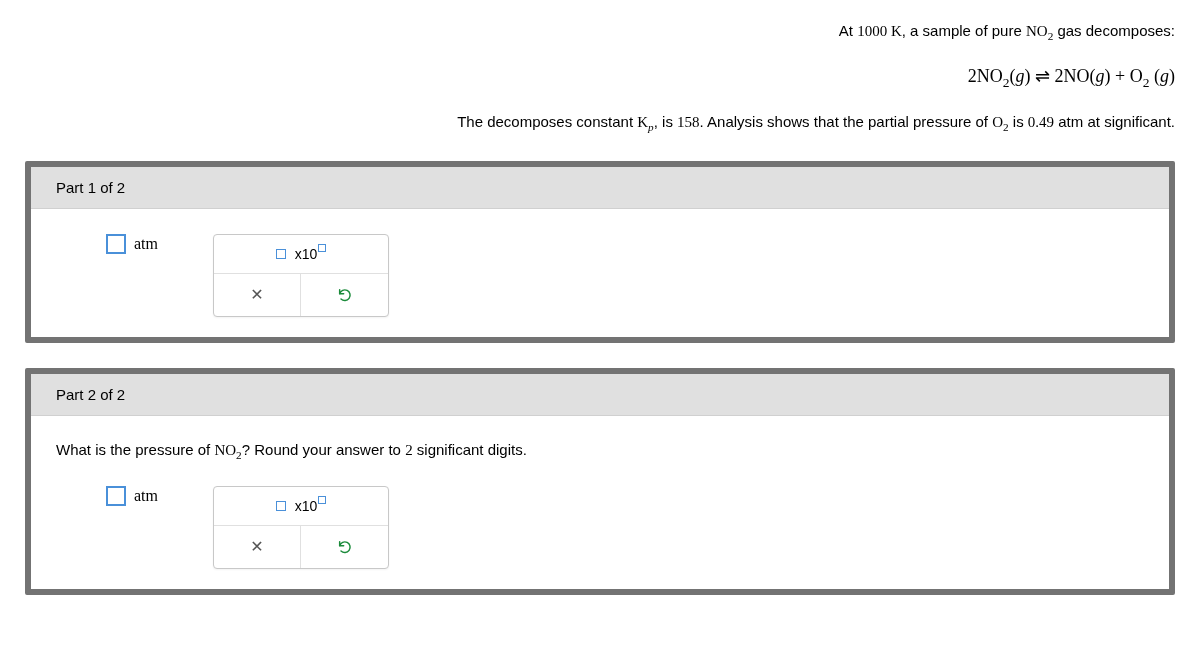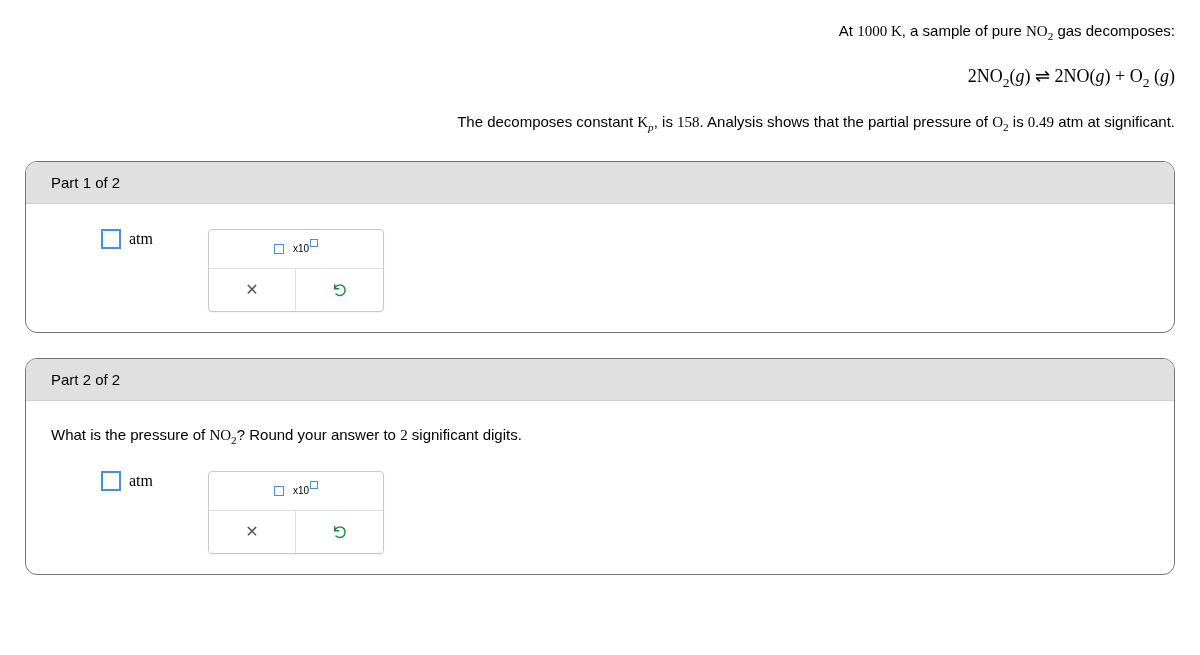--- a/index.html
+++ b/index.html
@@ -33,22 +33,22 @@
       font-family: 'Times New Roman', serif;
     }
     .math .italic {
       font-style: italic;
     }
     .sub {
       font-size: 0.75em;
       vertical-align: sub;
     }
     .part-container {
-      border: 1px solid #737373;
-      border-radius: 12px;
+      border: 6px solid #737373;
+      border-radius: 2px;
       margin-bottom: 25px;
       overflow: hidden;
     }
     .part-header {
       background: #e0e0e0;
       padding: 12px 25px;
       font-size: 15px;
       border-bottom: 1px solid #d0d0d0;
     }
     .part-body {
@@ -108,21 +108,21 @@
       align-items: center;
       font-family: Arial, sans-serif;
     }
     .sci-box {
       width: 10px;
       height: 10px;
       border: 1.5px solid #4a90d9;
       display: inline-block;
     }
     .sci-text {
-      font-size: 10px;
+      font-size: 14px;
       margin-left: 9px;
       margin-right: 1px;
     }
     .sci-exp {
       width: 8px;
       height: 8px;
       border: 1.5px solid #4a90d9;
       display: inline-block;
       position: relative;
       top: -6px;

